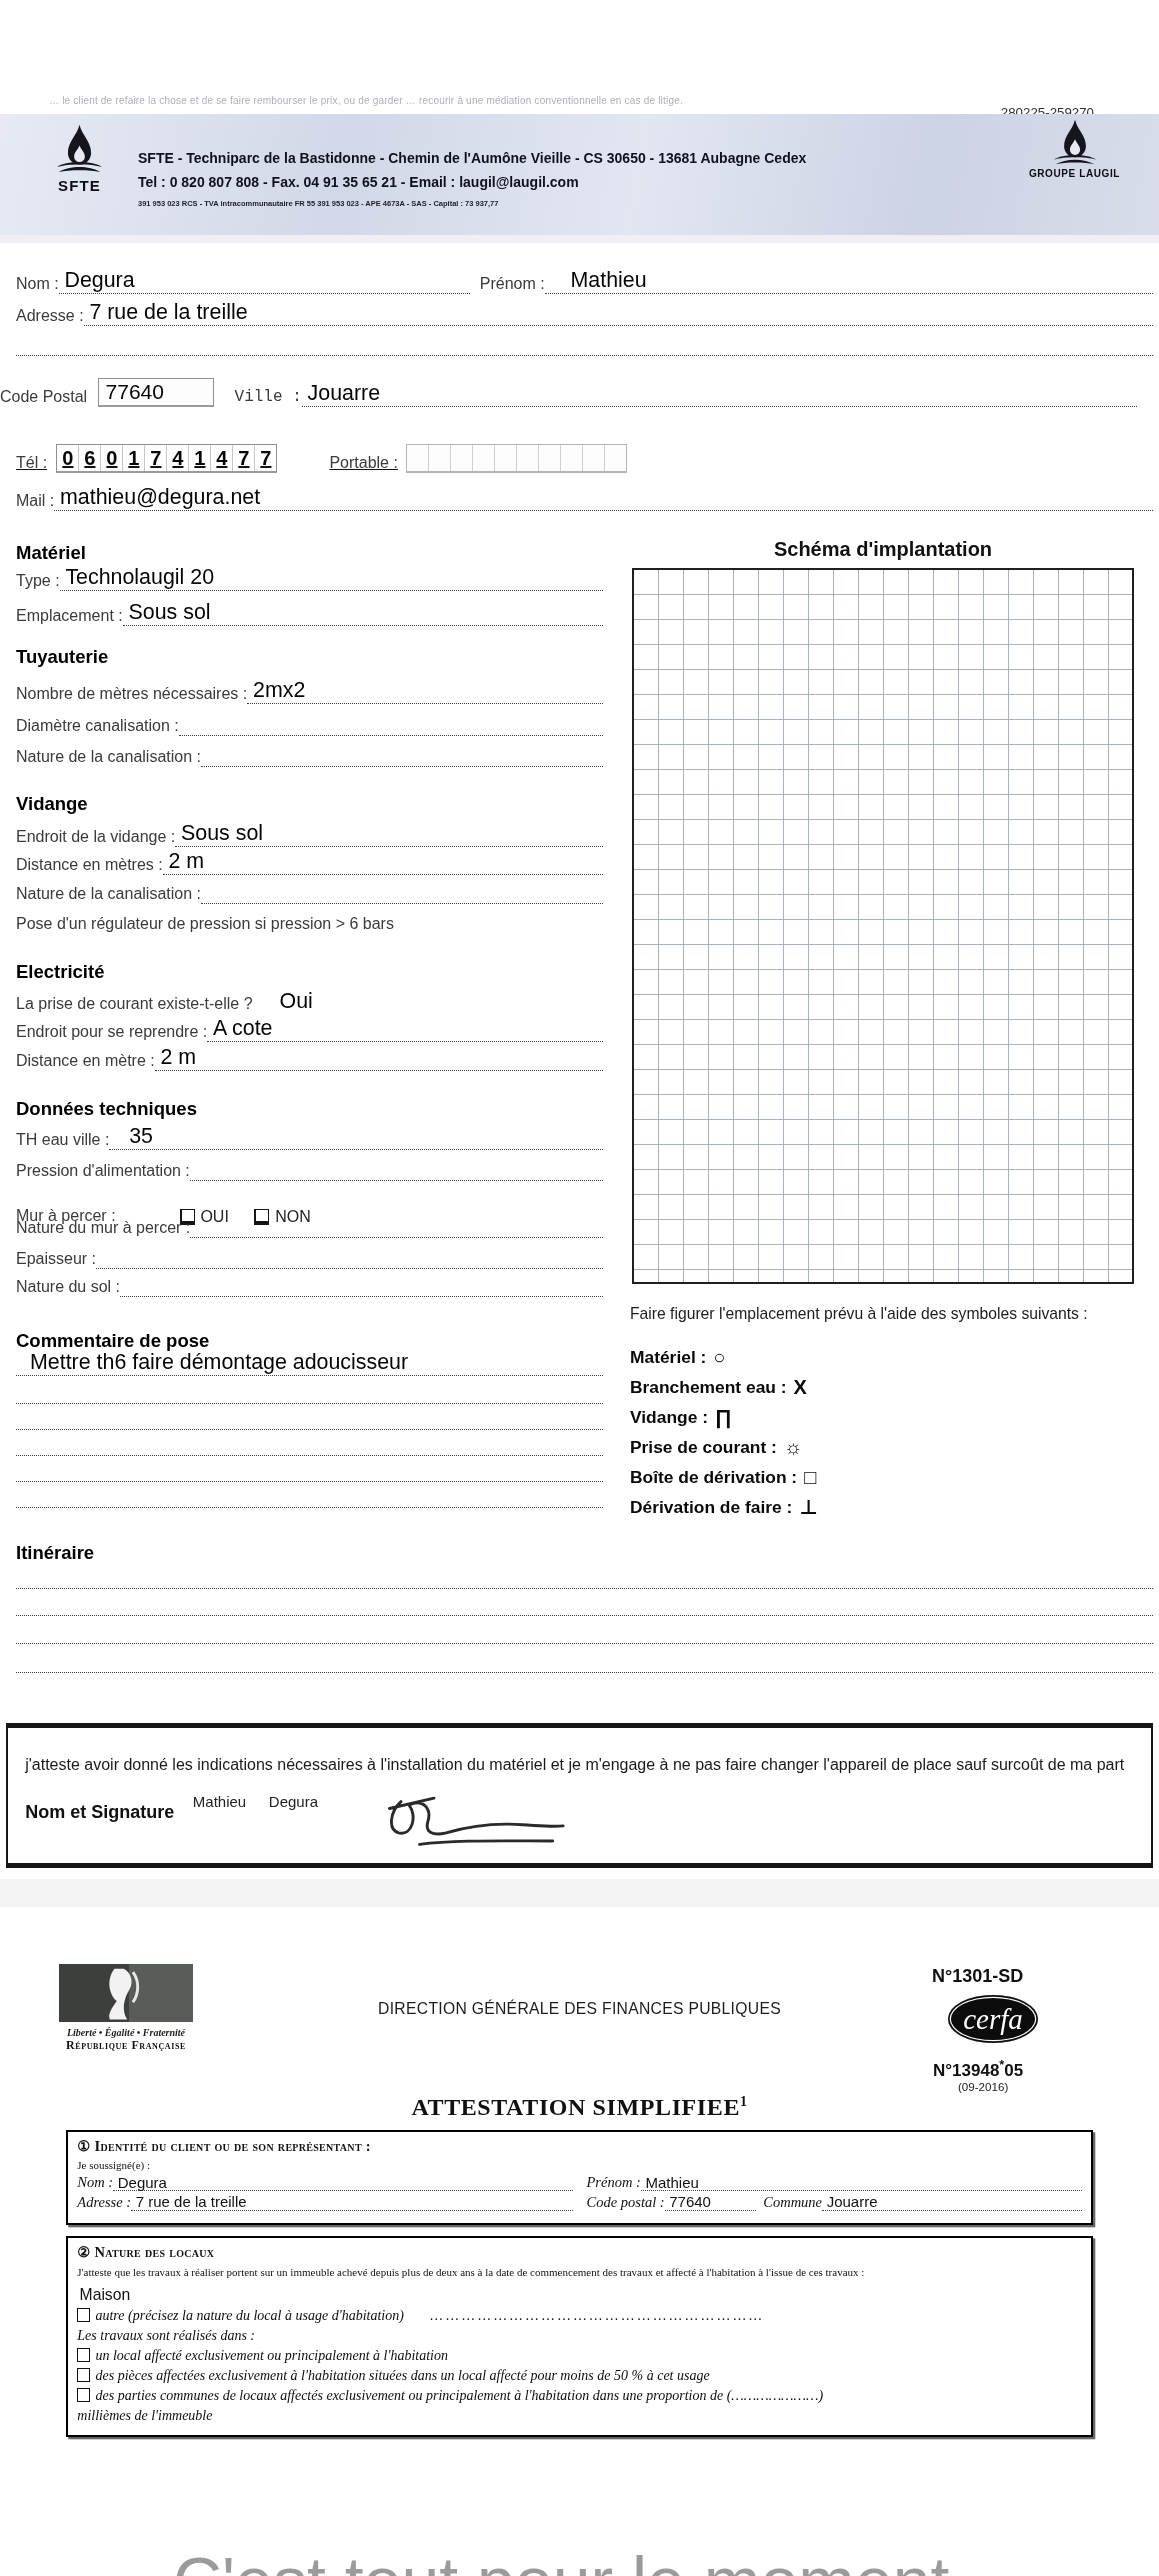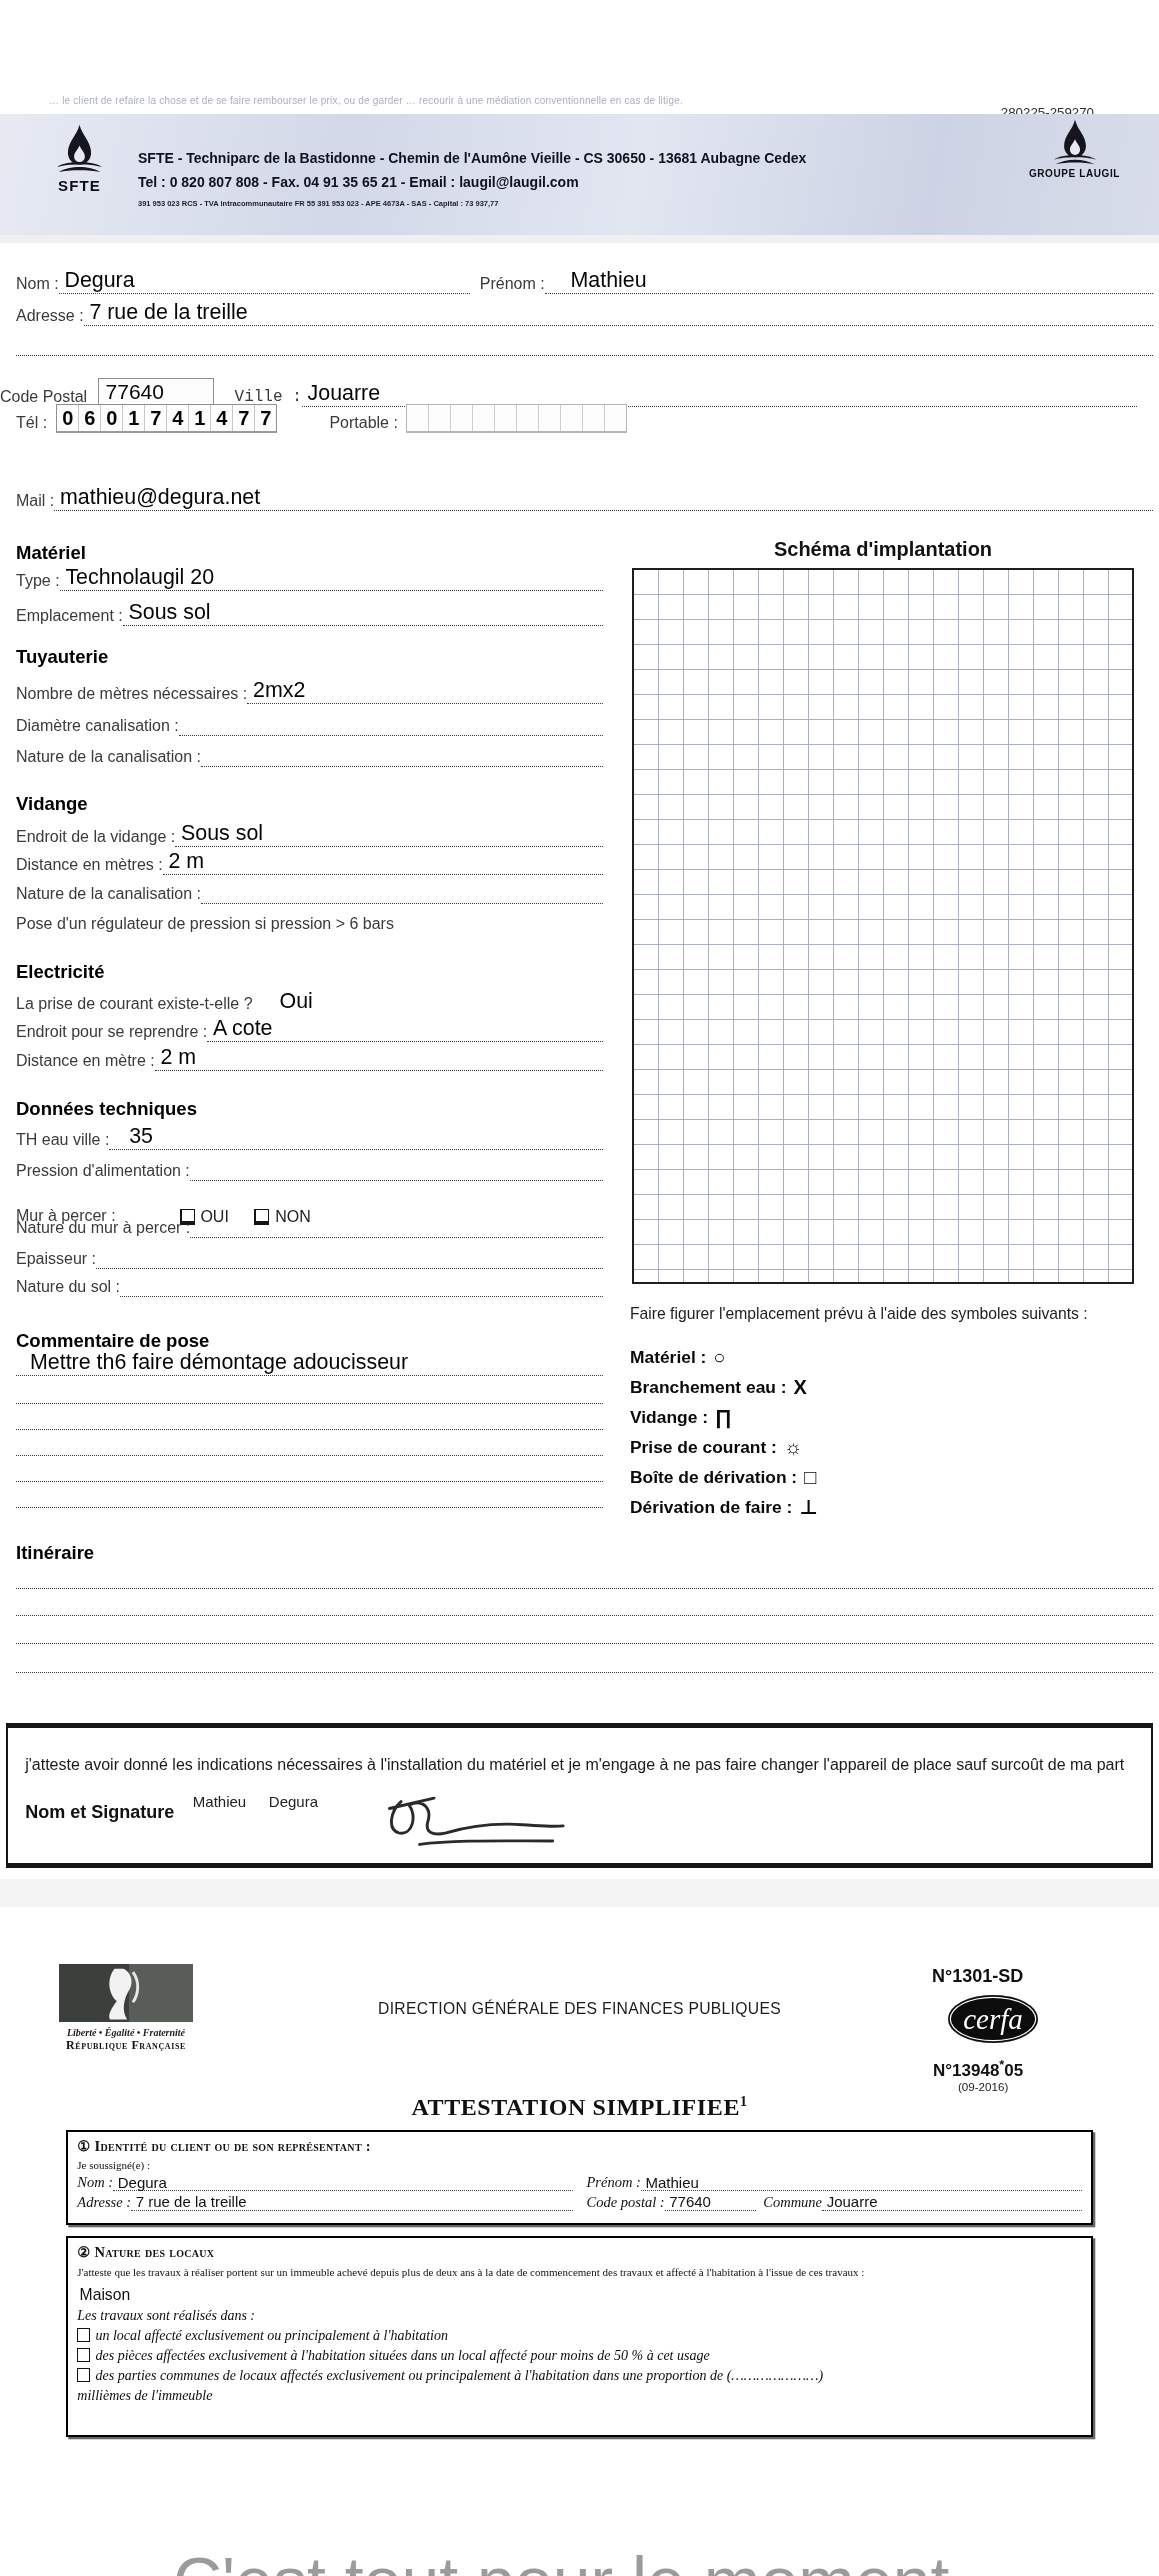--- a/index.html
+++ b/index.html
@@ -170,21 +170,21 @@
     <span class="flabel">Code Postal</span>
     <span class="boxinput" style="width:116px;margin-left:10.4px;padding-left:7px;">
       <span class="fval" style="font-size:21px;">77640</span>
     </span>
     <span class="flabel" style="margin-left:21px;font-family:Liberation Mono, monospace;">Ville :</span>
     <span class="fline">
         <span class="fval">Jouarre</span>
       </span>
   </div>
 
-  <div class="frow" style="left:16px;top:404px;width:696px;">
+  <div class="frow" style="left:16px;top:444px;width:696px;text-decoration:underline;">
     <span class="flabel">Tél :</span>
     <span class="boxinput" style="margin-left:9.3px;">
       <span class="telgrid">
         <span class="telcell">0</span>
           <span class="telcell">6</span>
           <span class="telcell">0</span>
           <span class="telcell">1</span>
           <span class="telcell">7</span>
           <span class="telcell">4</span>
           <span class="telcell">1</span>
@@ -448,20 +448,24 @@
             <span class="idval">Jouarre</span>
           </span>
       </span>
     </div>
   </div>
 
   <div class="cbox cbox2 serif">
     <div class="cboxtitle">② Nature des locaux</div>
     <div class="cline" style="line-height:1.35;margin-right:9.3px;">J'atteste que les travaux à réaliser portent sur un immeuble achevé depuis plus de deux ans à la date de commencement des travaux et affecté à l'habitation à l'issue de ces travaux :</div>
     <div class="mansval">Maison</div>
+    <div class="optline">
+      <span class="sqr"></span><span>autre (précisez la nature du local à usage d'habitation)</span>
+      <span style="margin-left:23px;">… … … … … … … … … … … … … … … … … … … … …</span>
+    </div>
     <div class="optline">Les travaux sont réalisés dans :</div>
     <div class="optline">
       <span class="sqr"></span><span>un local affecté exclusivement ou principalement à l'habitation</span>
     </div>
     <div class="optline">
       <span class="sqr"></span><span>des pièces affectées exclusivement à l'habitation situées dans un local affecté pour moins de 50 % à cet usage</span>
     </div>
     <div class="optline">
       <span class="sqr"></span><span>des parties communes de locaux affectés exclusivement ou principalement à l'habitation dans une proportion de (…………………)</span>
     </div>

